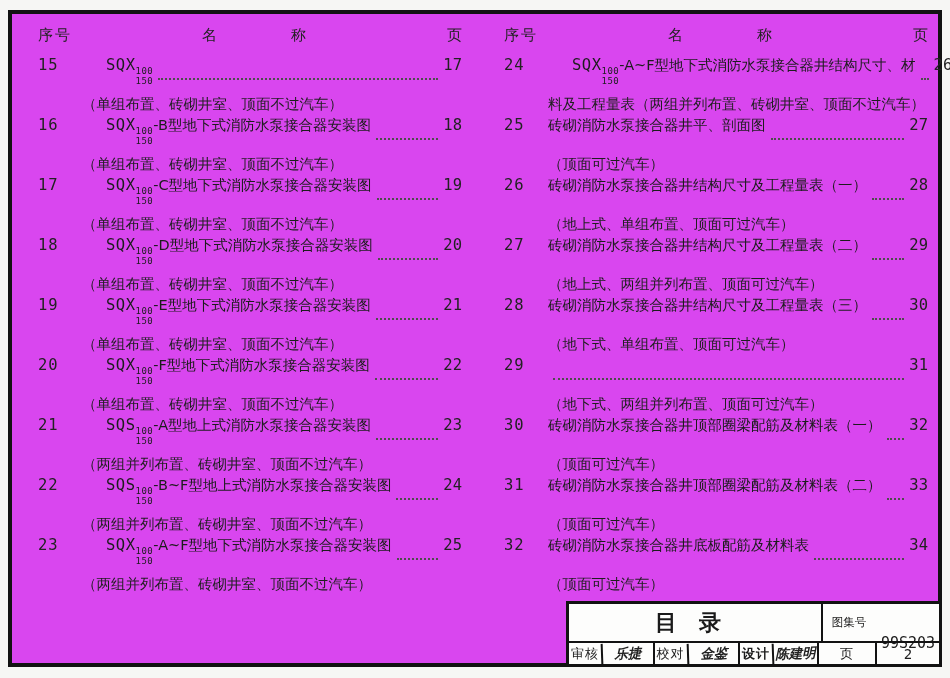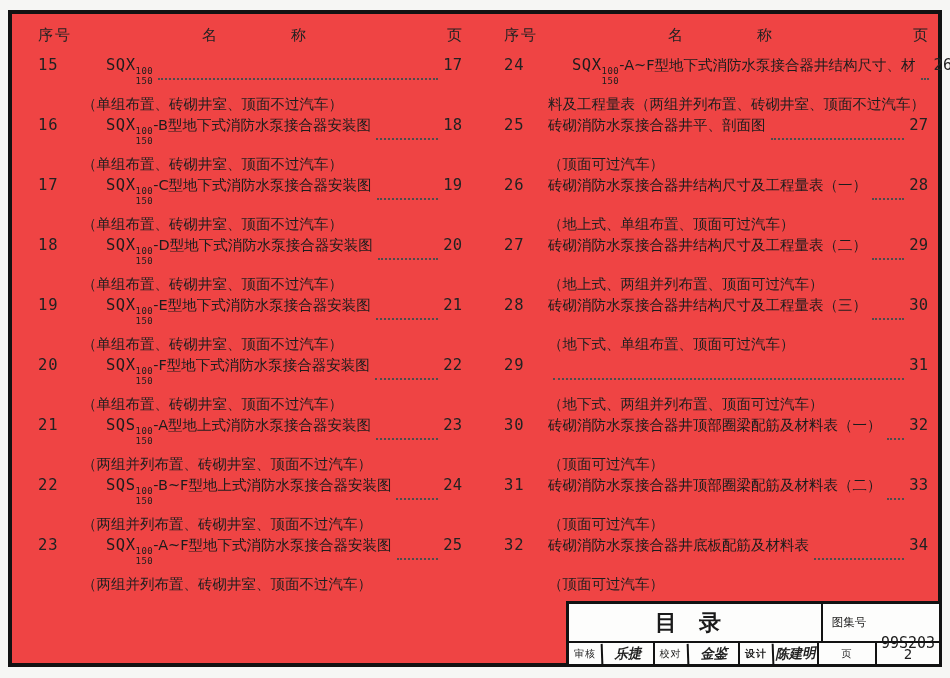--- a/index.html
+++ b/index.html
@@ -7,21 +7,21 @@
     width:950px; height:678px;
     background:#f6f6f4;
     font-family:"DejaVu Sans", sans-serif;
     position:relative;
     overflow:hidden;
     color:#1c1c1c;
   }
   .frame {
     position:absolute; left:8px; top:10px; right:8px; bottom:11px;
     border:4px solid #121212;
-    background:#ef4444;
+    background:#d946ef;
     box-sizing:border-box;
   }
   .columns {
     display:flex;
     gap:42px;
     padding:12px 10px 0 26px;
     box-sizing:border-box;
   }
   .col { flex:1; min-width:0; }
   .hdr {
@@ -87,21 +87,21 @@
     height:21px; flex:0 0 21px;
     border-top:2px solid #121212;
     display:flex; align-items:stretch;
   }
   .tb-cell {
     display:flex; align-items:center; justify-content:center;
     border-left:2px solid #121212;
     overflow:visible; white-space:nowrap;
   }
   .tb-cell:first-child { border-left:none; }
-  .tb-lbl { font-size:10px; letter-spacing:1px; padding:8px 2px; }
+  .tb-lbl { font-size:13px; letter-spacing:1px; padding:8px 2px; }
   .tb-sig {
     font-size:13.5px; font-style:italic; font-weight:bold;
     transform:rotate(-2deg); color:#222;
   }
   .w-rev-l { flex:0 0 28px; } .w-rev-s { flex:1 1 60px; }
   .w-prf-l { flex:0 0 28px; } .w-prf-s { flex:1 1 60px; }
   .w-des-l { flex:0 0 28px;font-weight:bold; } .w-des-s { flex:1 1 52px; }
   .w-pg-l  { flex:0 0 52px; } .w-pg-n  { flex:0 0 62px; font-size:14px; font-family:"DejaVu Sans Mono", monospace; }
 </style>
 </head>

